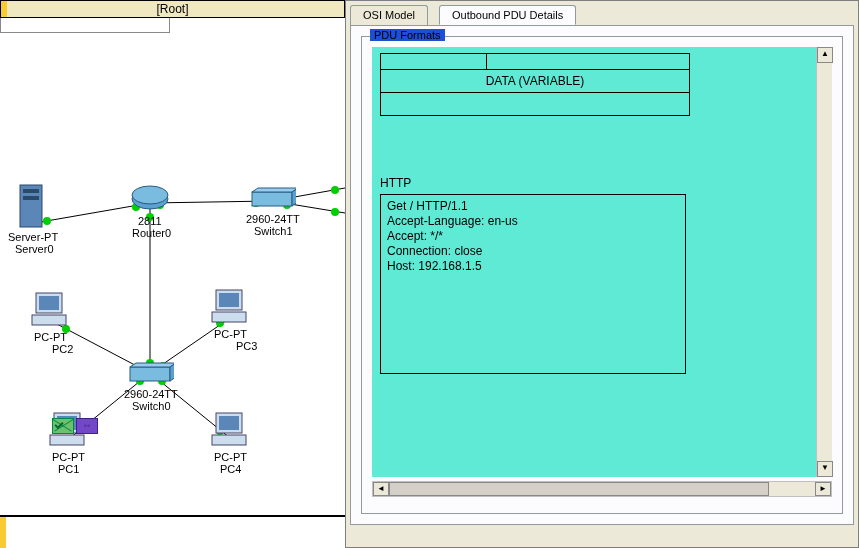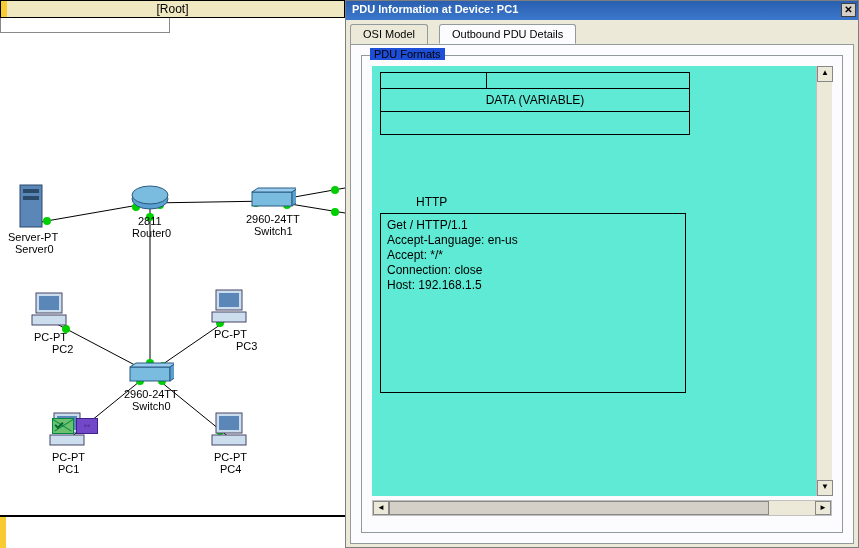--- a/index.html
+++ b/index.html
@@ -163,21 +163,21 @@
   .data-box-row {
     text-align:center;
     padding:4px 0;
     border-bottom:1px solid #000;
     font-size:12px;
   }
   .data-box-pad { height:22px; }
   .http-section {
     margin-top:60px;
   }
-  .http-title { font-size:12px; margin-bottom:4px;margin-left:36px;}
+  .http-title { font-size:12px; margin-bottom:4px;}
   .http-box {
     width:306px;
     height:180px;
     border:1px solid #000;
     padding:4px 6px;
     font-size:12px;
     line-height:15px;
     white-space:pre-line;
   }
   .vscroll {
@@ -376,24 +376,20 @@
       </svg>
     </div>
     <div class="device-label" style="left:214px;top:418px">PC-PT</div>
     <div class="device-label" style="left:220px;top:430px">PC4</div>
   </div>
 
   <div class="bottom-strip"></div>
 </div>
 
 <div class="panel">
-  <div class="titlebar">
-    <span>PDU Information at Device: PC1</span>
-    <div class="close">✕</div>
-  </div>
   <div class="tabs">
     <div class="tab"><span>OSI Model</span></div>
     <div class="tab active"><span>Outbound PDU Details</span></div>
   </div>
   <div class="tab-body">
     <div class="fieldset">
       <div class="fieldset-legend">PDU Formats</div>
 
       <div class="pdu-scroll">
         <div class="pdu-content">

